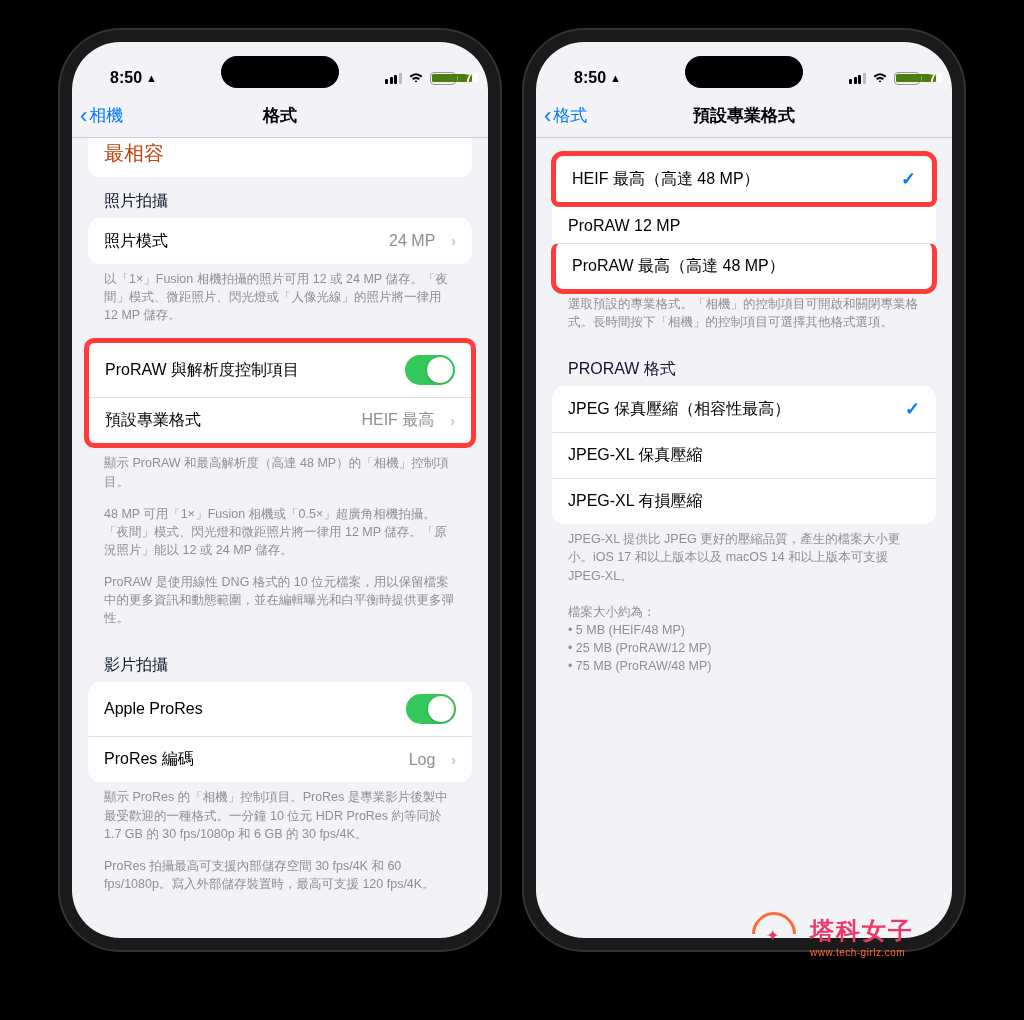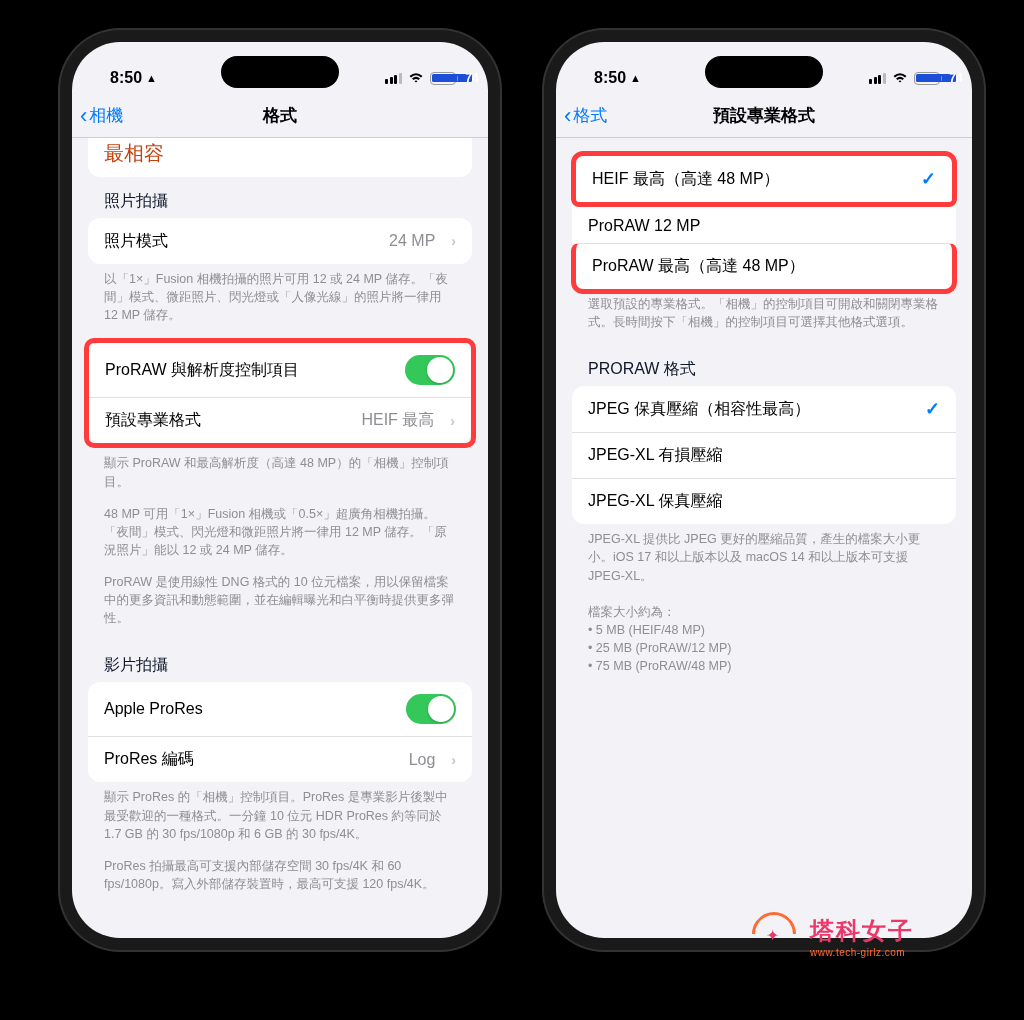--- a/index.html
+++ b/index.html
@@ -15,21 +15,20 @@
       min-height: 1020px;
     }
     .phone-frame {
       width: 440px;
       height: 920px;
       background: #1a1a1a;
       border-radius: 60px;
       padding: 12px;
       position: relative;
       box-shadow: 0 0 0 2px #333;
-      margin-left: 20px;
     }
     .phone-screen {
       width: 100%;
       height: 100%;
       background: #f2f2f7;
       border-radius: 48px;
       overflow: hidden;
       position: relative;
     }
     .dynamic-island {
@@ -69,21 +68,21 @@
     }
     .battery-body {
       width: 26px; height: 13px;
       border: 1.5px solid #999;
       border-radius: 4px;
       padding: 1.5px;
       display: flex;
       align-items: center;
     }
     .battery-fill {
-      background: #1d4ed8;
+      background: #4d7c0f;
       height: 100%;
       width: 74%;
       border-radius: 1.5px;
       display: flex;
       align-items: center;
       justify-content: center;
       color: #fff;
       font-size: 12px;
       font-weight: 700;
       padding-left: 40px;
@@ -388,24 +387,24 @@
       </div>
       <div class="footer-text">選取預設的專業格式。「相機」的控制項目可開啟和關閉專業格式。長時間按下「相機」的控制項目可選擇其他格式選項。</div>
 
       <div class="header-text">PRORAW 格式</div>
       <div class="section-card">
         <div class="row">
           <span>JPEG 保真壓縮（相容性最高）</span>
           <span class="checkmark">✓</span>
         </div>
         <div class="row">
+          <span>JPEG-XL 保真壓縮</span>
+        </div>
+        <div class="row">
           <span>JPEG-XL 有損壓縮</span>
-        </div>
-        <div class="row">
-          <span>JPEG-XL 保真壓縮</span>
         </div>
       </div>
       <div class="footer-text">JPEG-XL 提供比 JPEG 更好的壓縮品質，產生的檔案大小更小。iOS 17 和以上版本以及 macOS 14 和以上版本可支援 JPEG-XL。</div>
 
       <div class="footer-text" style="padding-top:4px;">
         <div>檔案大小約為：</div>
         <div>• 5 MB (HEIF/48 MP)</div>
         <div>• 25 MB (ProRAW/12 MP)</div>
         <div>• 75 MB (ProRAW/48 MP)</div>
       </div>

